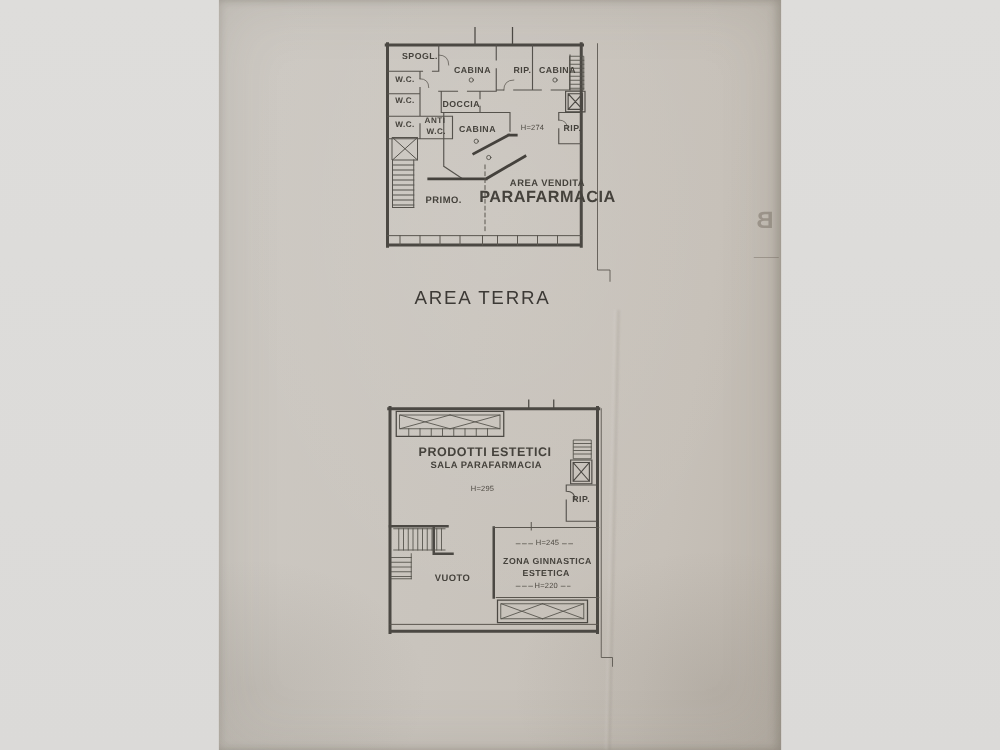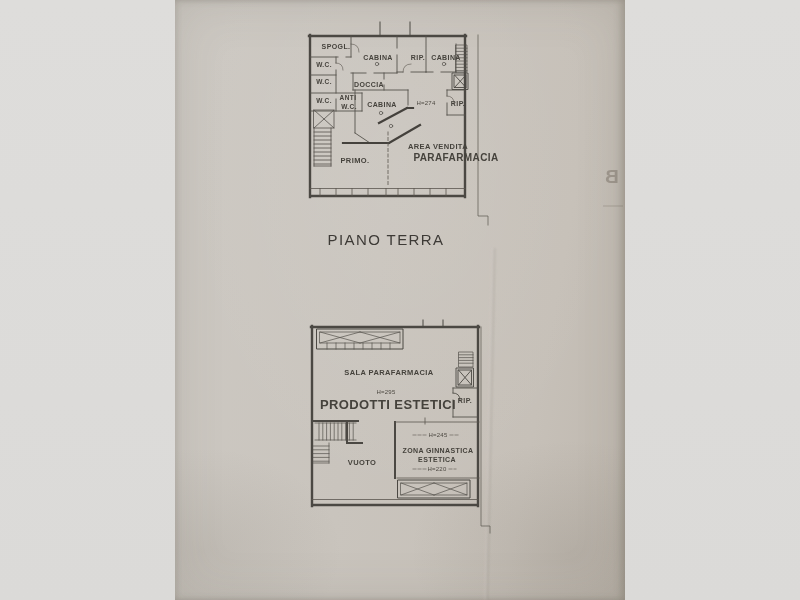--- a/index.html
+++ b/index.html
@@ -122,25 +122,25 @@
   <span class="lbl" style="left:349px;top:106px;font-size:6.5px">W.C.</span>
   <span class="lbl" style="left:378px;top:57px;font-size:7px">CABINA</span>
   <span class="lbl" style="left:418px;top:57px;font-size:7px">RIP.</span>
   <span class="lbl" style="left:446px;top:57px;font-size:7px">CABINA</span>
   <span class="lbl" style="left:369px;top:84px;font-size:7px">DOCCIA</span>
   <span class="lbl" style="left:382px;top:104px;font-size:7px">CABINA</span>
   <span class="lbl h" style="left:426px;top:103px;font-size:6px">H=274</span>
   <span class="lbl" style="left:458px;top:103px;font-size:7px">RIP.</span>
   <span class="lbl" style="left:355px;top:160px;font-size:7.5px">PRIMO.</span>
   <span class="lbl" style="left:438px;top:146px;font-size:7.5px">AREA VENDITA</span>
-  <span class="lbl" style="left:456px;top:157px;font-size:10px">PARAFARMACIA</span>
-  <span class="caption" style="left:386px;top:239px">PIANO TERRA</span>
+  <span class="lbl" style="left:438px;top:157px;font-size:13px">PARAFARMACIA</span>
+  <span class="caption" style="left:386px;top:239px">AREA TERRA</span>
 
   <span class="lbl" style="left:389px;top:372px;font-size:7.5px">SALA PARAFARMACIA</span>
-  <span class="lbl" style="left:388px;top:404px;font-size:13px">PRODOTTI ESTETICI</span>
+  <span class="lbl" style="left:388px;top:362px;font-size:10px">PRODOTTI ESTETICI</span>
   <span class="lbl h" style="left:386px;top:392px;font-size:6px">H=295</span>
   <span class="lbl" style="left:465px;top:400px;font-size:7px">RIP.</span>
   <span class="lbl" style="left:362px;top:462px;font-size:7.5px">VUOTO</span>
   <span class="lbl h" style="left:438px;top:435px;font-size:6px">H=245</span>
   <span class="lbl" style="left:438px;top:450px;font-size:7px">ZONA GINNASTICA</span>
   <span class="lbl" style="left:437px;top:459px;font-size:7px">ESTETICA</span>
   <span class="lbl h" style="left:437px;top:469px;font-size:6px">H=220</span>
 
   <span class="bleed">B</span>
 

